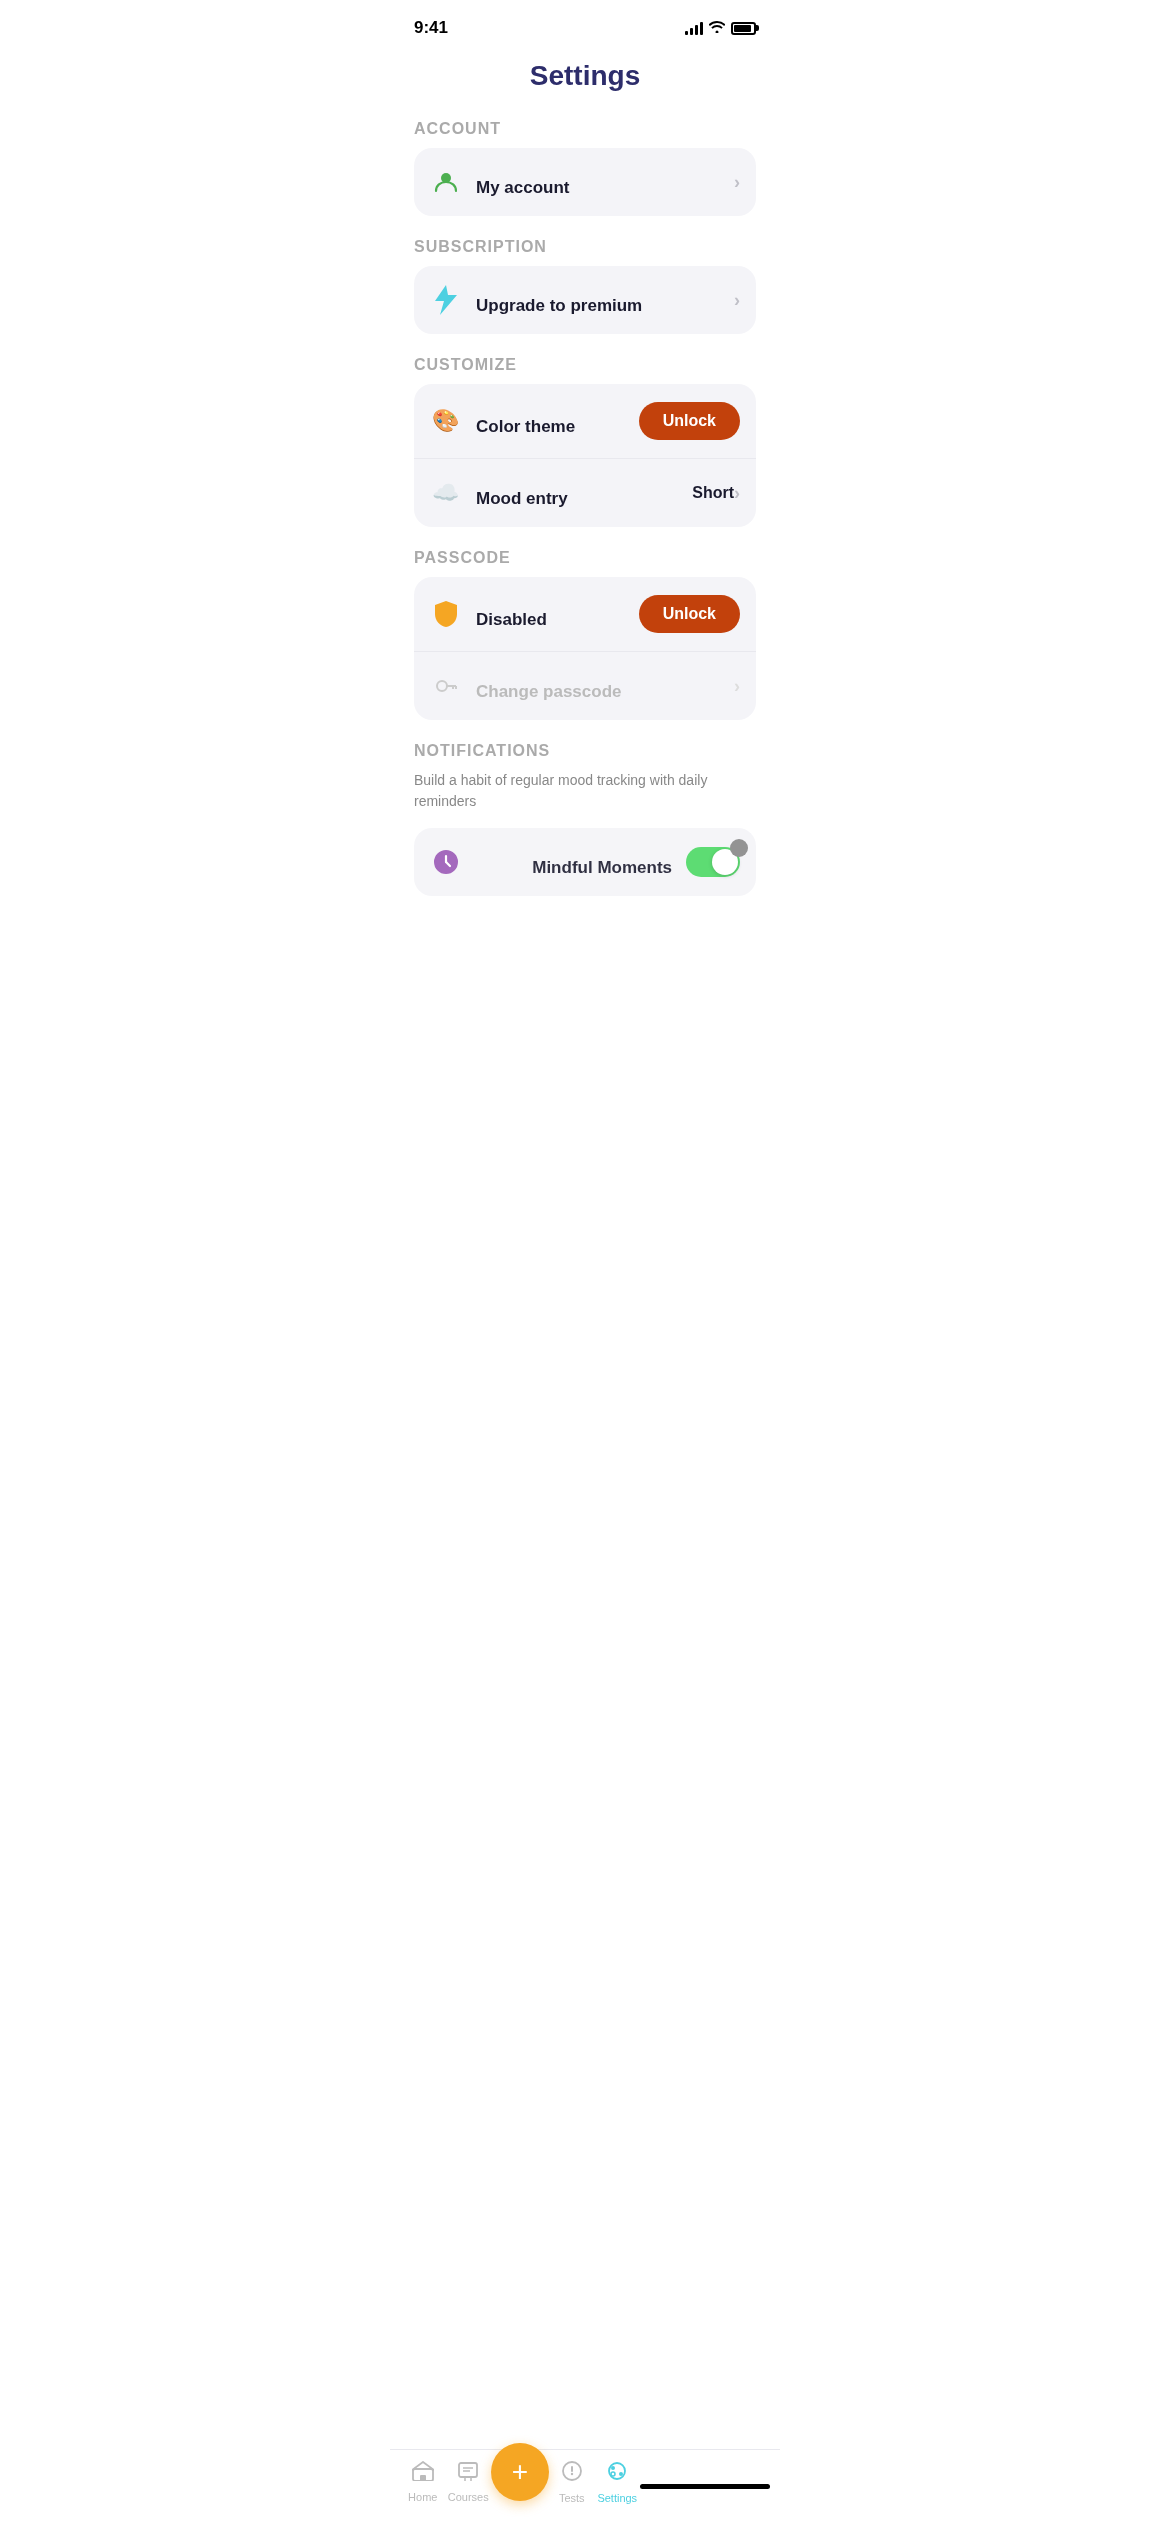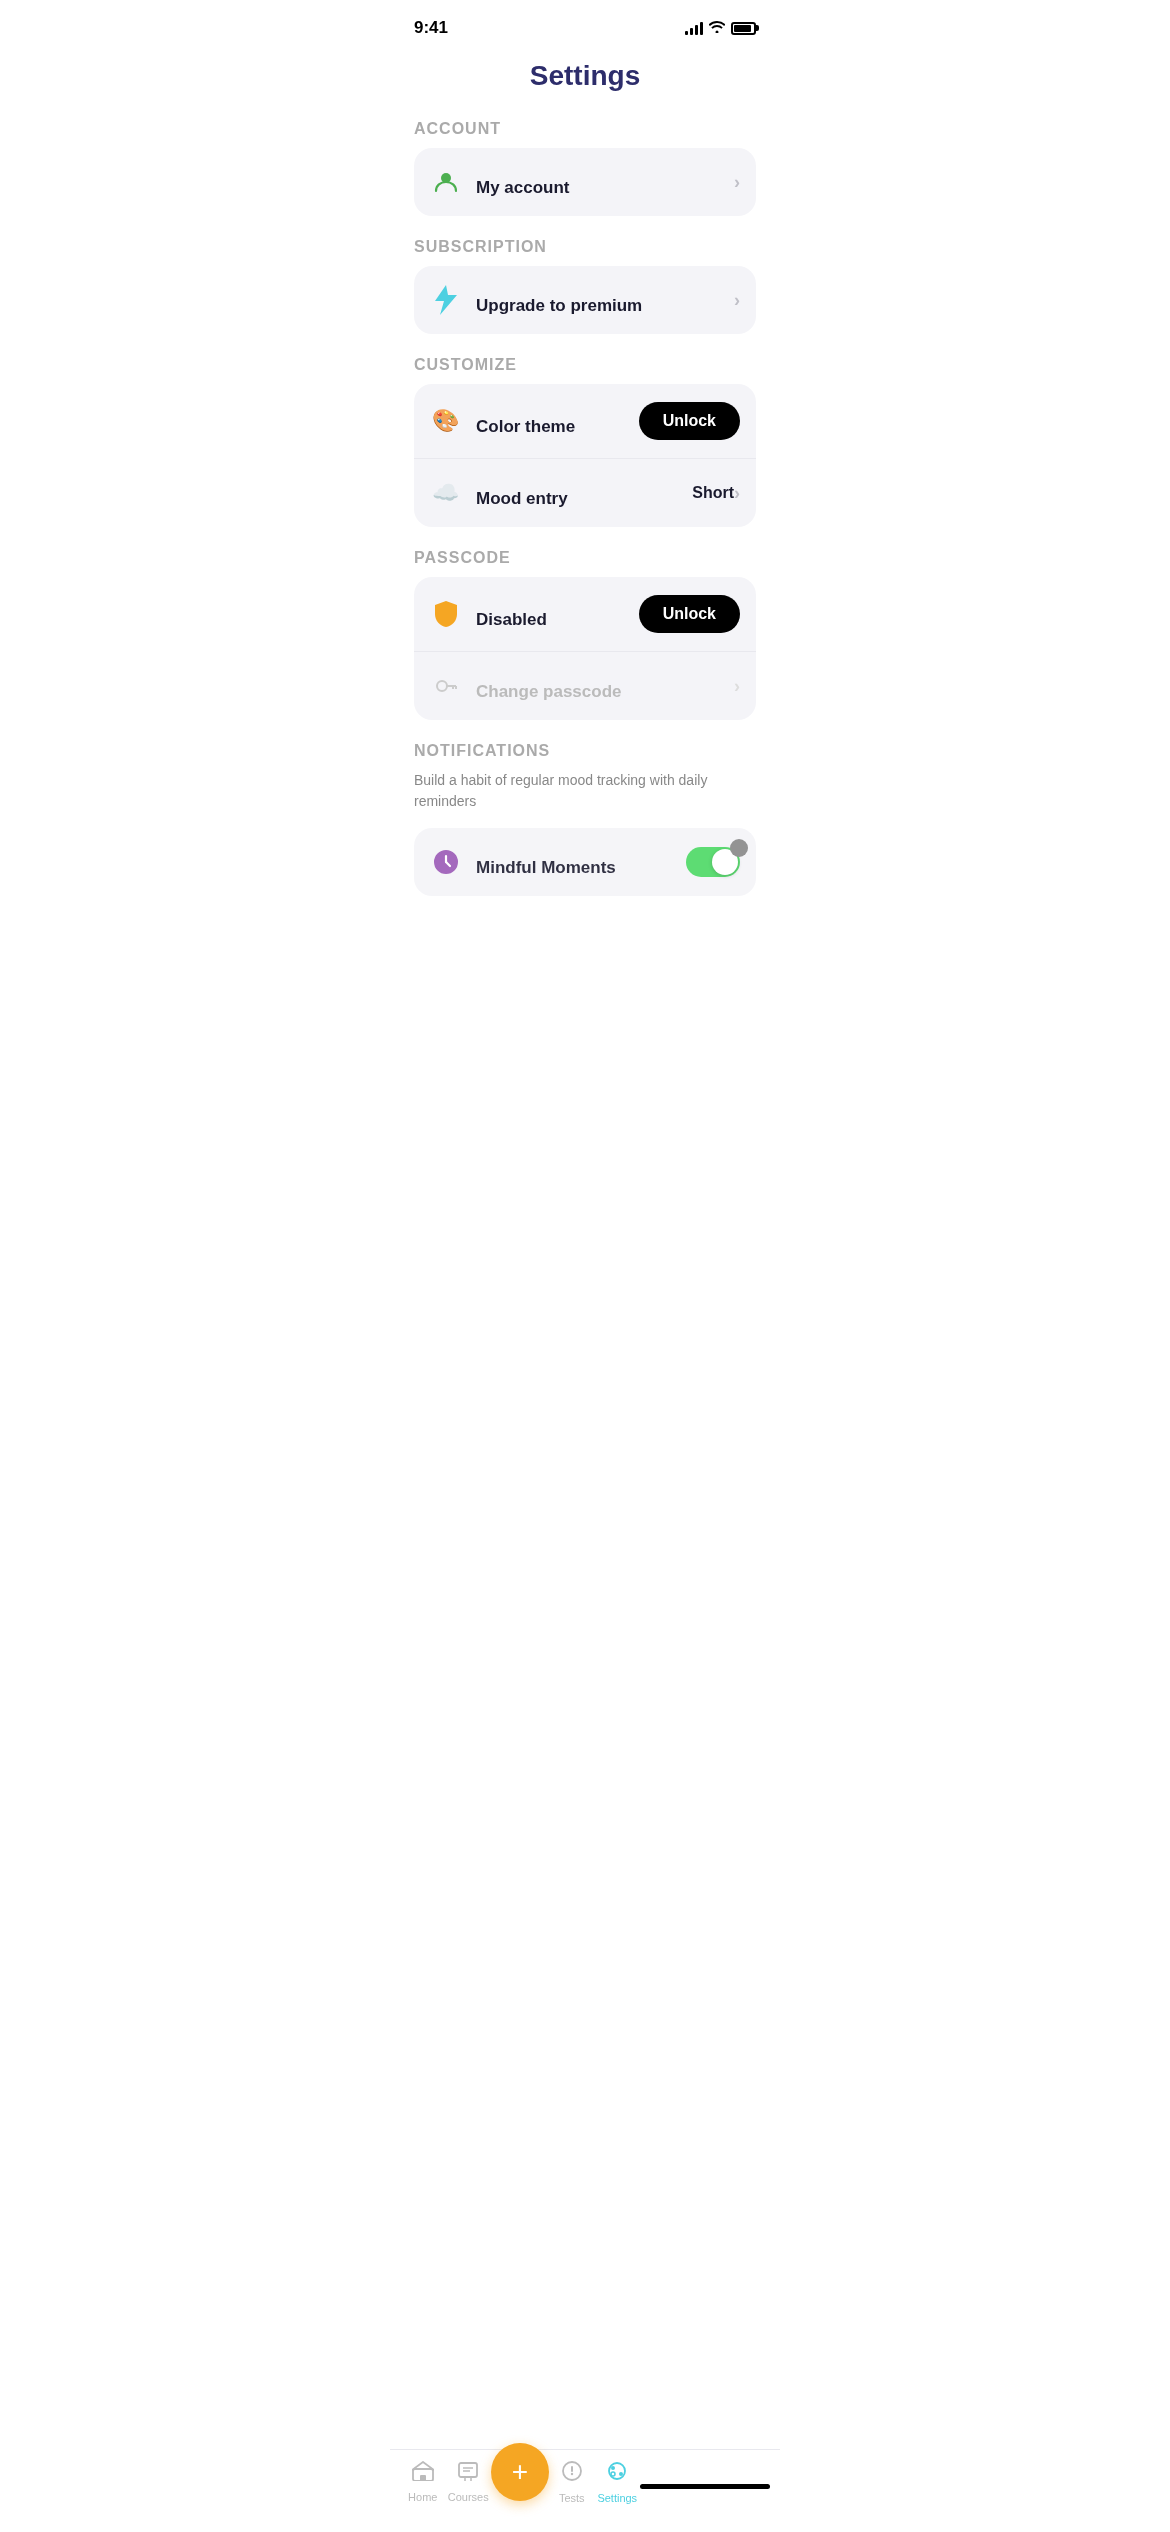--- a/index.html
+++ b/index.html
@@ -156,21 +156,21 @@
 
     .row-value {
       font-size: 16px;
       font-weight: 600;
       color: #1a1a2e;
       display: flex;
       align-items: center;
     }
 
     .unlock-btn {
-      background: #000000;
+      background: #c2410c;
       color: #fff;
       border: none;
       border-radius: 24px;
       padding: 10px 24px;
       font-size: 16px;
       font-weight: 700;
       cursor: pointer;
     }
 
     .toggle-wrapper {
@@ -268,20 +268,21 @@
     .home-indicator {
       width: 130px;
       height: 5px;
       background: #000;
       border-radius: 3px;
       margin: 8px auto 0;
     }
 
     .partially-visible {
       opacity: 0.9;
+      text-align: right;
     }
   </style>
 </head>
 <body>
 
 <div class="status-bar">
   <span class="status-time">9:41</span>
   <div class="status-icons">
     <div class="signal-bars">
       <div class="signal-bar" style="height:4px"></div>

